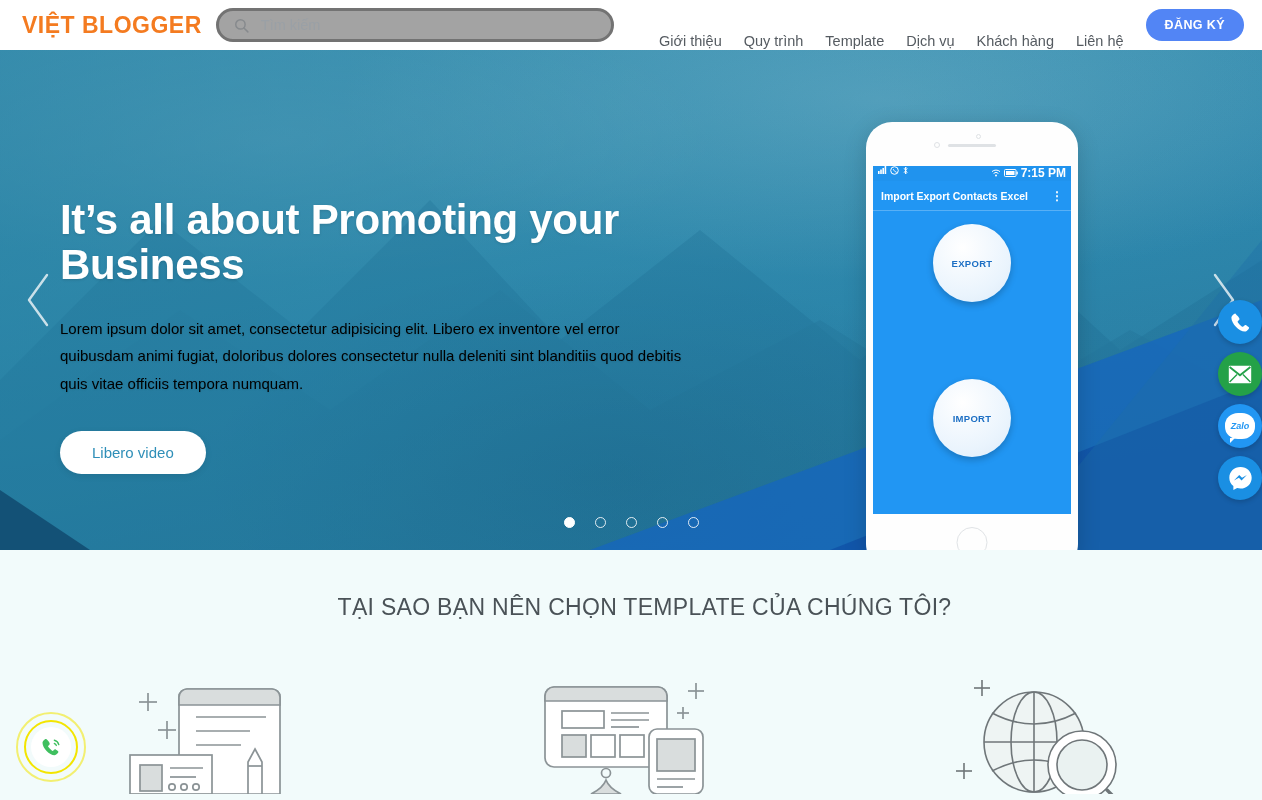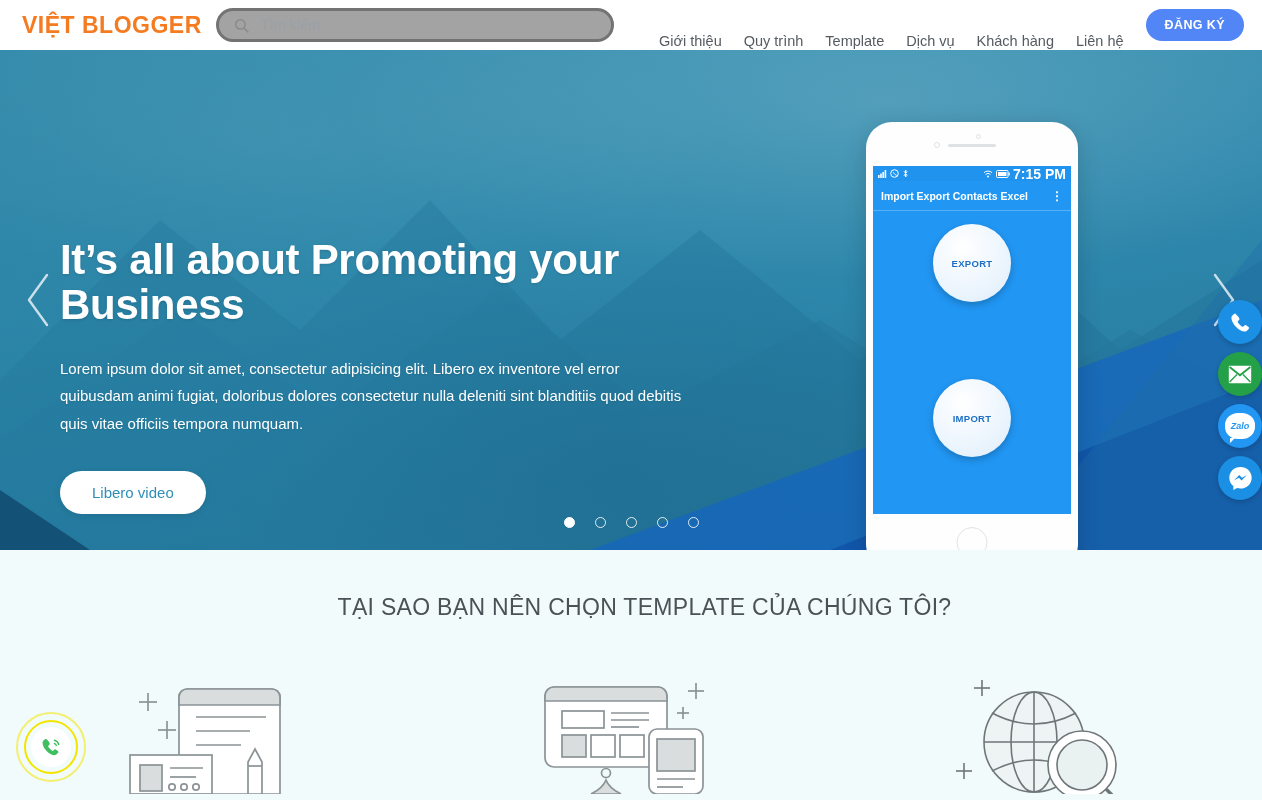--- a/index.html
+++ b/index.html
@@ -80,30 +80,29 @@
     position: absolute; top: 50%; transform: translateY(-50%);
     width: 34px; height: 62px; cursor: pointer; z-index: 12;
     opacity: .75;
   }
   .hero-arrow.left { left: 22px; }
   .hero-arrow.right { right: 22px; }
 
   .hero-content {
     position: absolute; left: 60px; top: 148px; z-index: 10;
     width: 640px;
-    margin-top: 40px;
   }
   .hero-title {
     color: #fff; font-size: 42px; line-height: 1.06;
     font-weight: bold; letter-spacing: -.3px;
     text-shadow: 0 1px 3px rgba(0,0,0,.13);
   }
   .hero-sub {
     margin-top: 28px;
-    color: #ffffff; font-size: 15px; line-height: 1.82;
+    color: #000000; font-size: 15px; line-height: 1.82;
     max-width: 630px; text-shadow: 0 1px 2px rgba(0,0,0,.10);
   }
   .btn-watch {
     margin-top: 34px;
     display: inline-block;
     background: #fff; color: #2f8fb8;
     font-size: 15px; border: none; border-radius: 22px;
     padding: 13px 32px; cursor: pointer;
     box-shadow: 0 2px 7px rgba(0,0,0,.09);
     font-family: "Liberation Sans", sans-serif;
@@ -144,22 +143,22 @@
   .ph-sensor {
     position: absolute; left: 50%; top: 12px; margin-left: 4px;
     width: 5px; height: 5px; border-radius: 50%;
     border: 1px solid #dfe2e5;
   }
   .phone-screen {
     position: absolute; left: 7px; right: 7px; top: 44px;
     height: 348px; background: #2196f3; overflow: hidden;
   }
   .ph-status {
-    height: 15px; display: flex; align-items: center;
-    padding: 0 5px; font-size: 14px; color: #fff; font-weight: bold;
+    height: 15px; display: flex; align-items: flex-start;
+    padding: 0 5px; font-size: 12px; color: #fff; font-weight: bold;
     background: rgba(0,0,0,.02);
   }
   .ph-status .right { margin-left: auto; display: flex; align-items: center; gap: 3px; }
   .ph-appbar {
     height: 30px; display: flex; align-items: center;
     padding: 0 8px; color: #fff; font-size: 10.5px; font-weight: bold;
     border-bottom: 1px solid rgba(255,255,255,.25);
   }
   .ph-appbar .kebab { margin-left: auto; line-height: 1; letter-spacing: 0; font-size: 12px; }
   .ph-btn {

